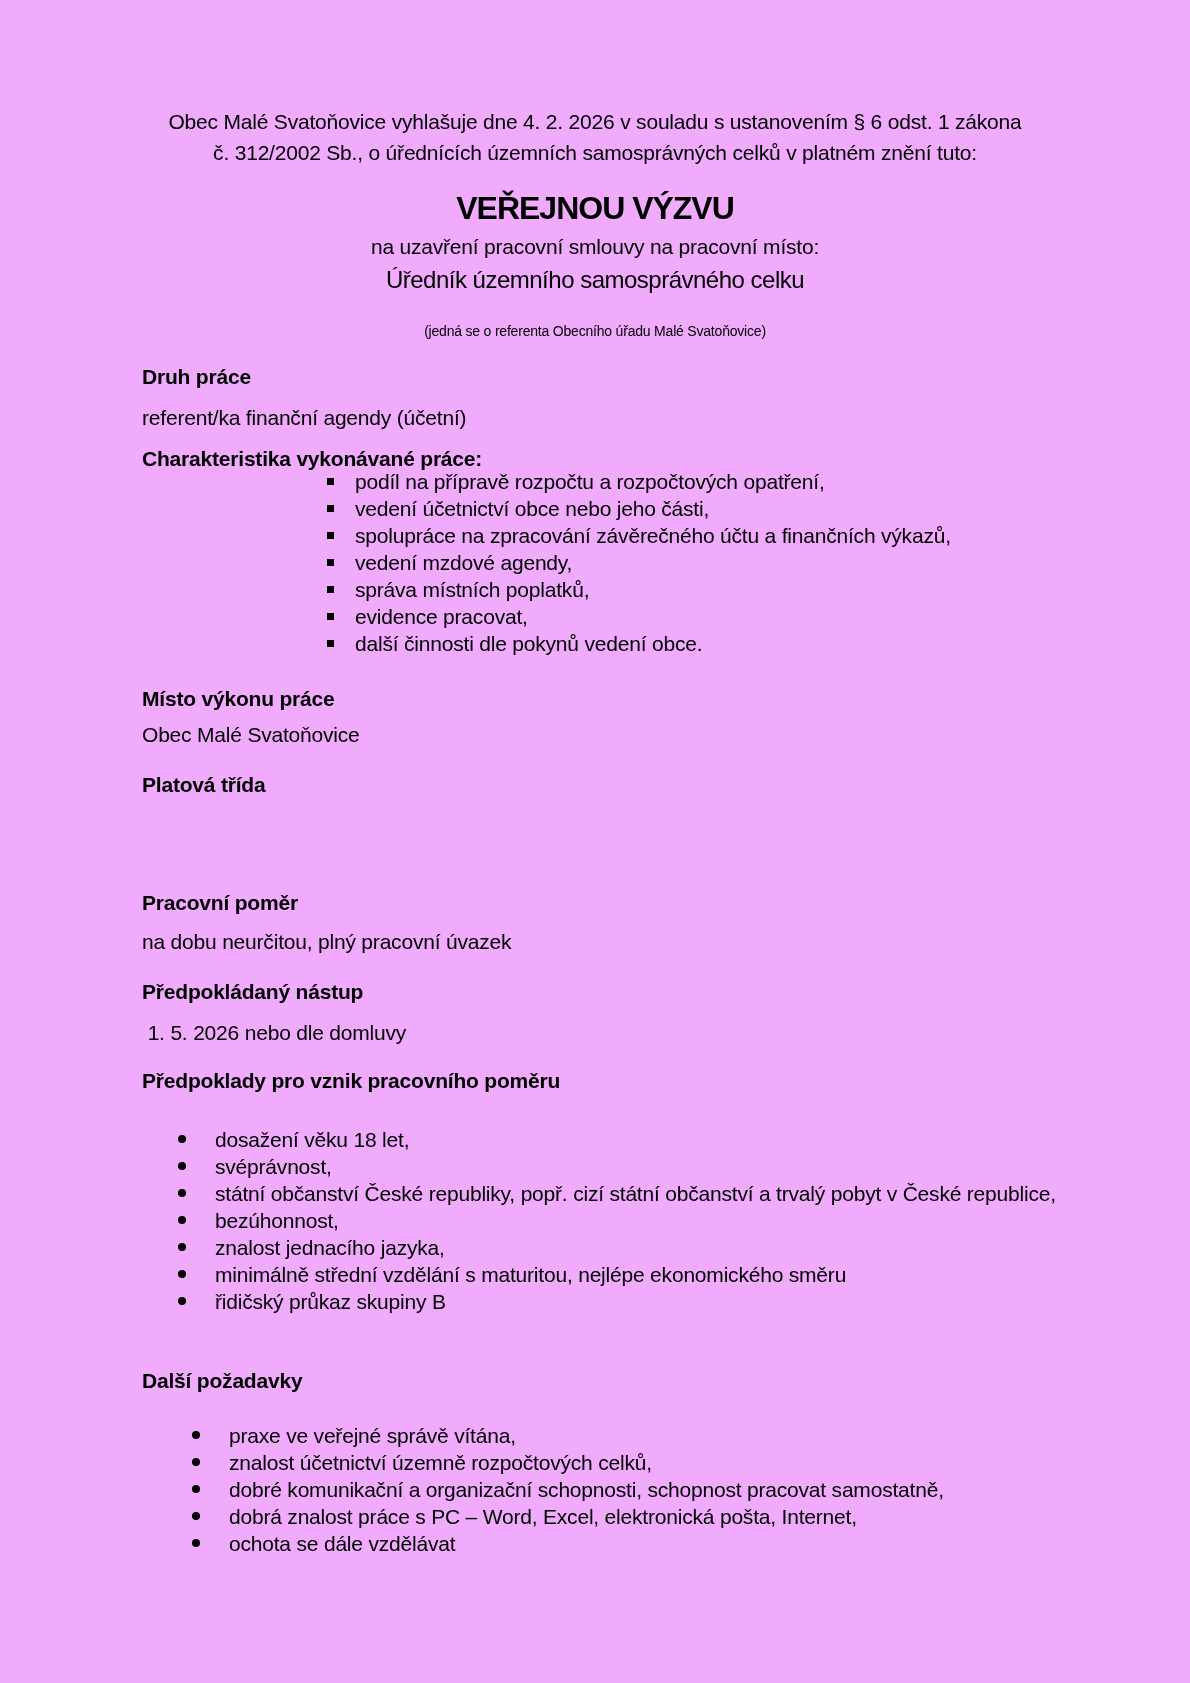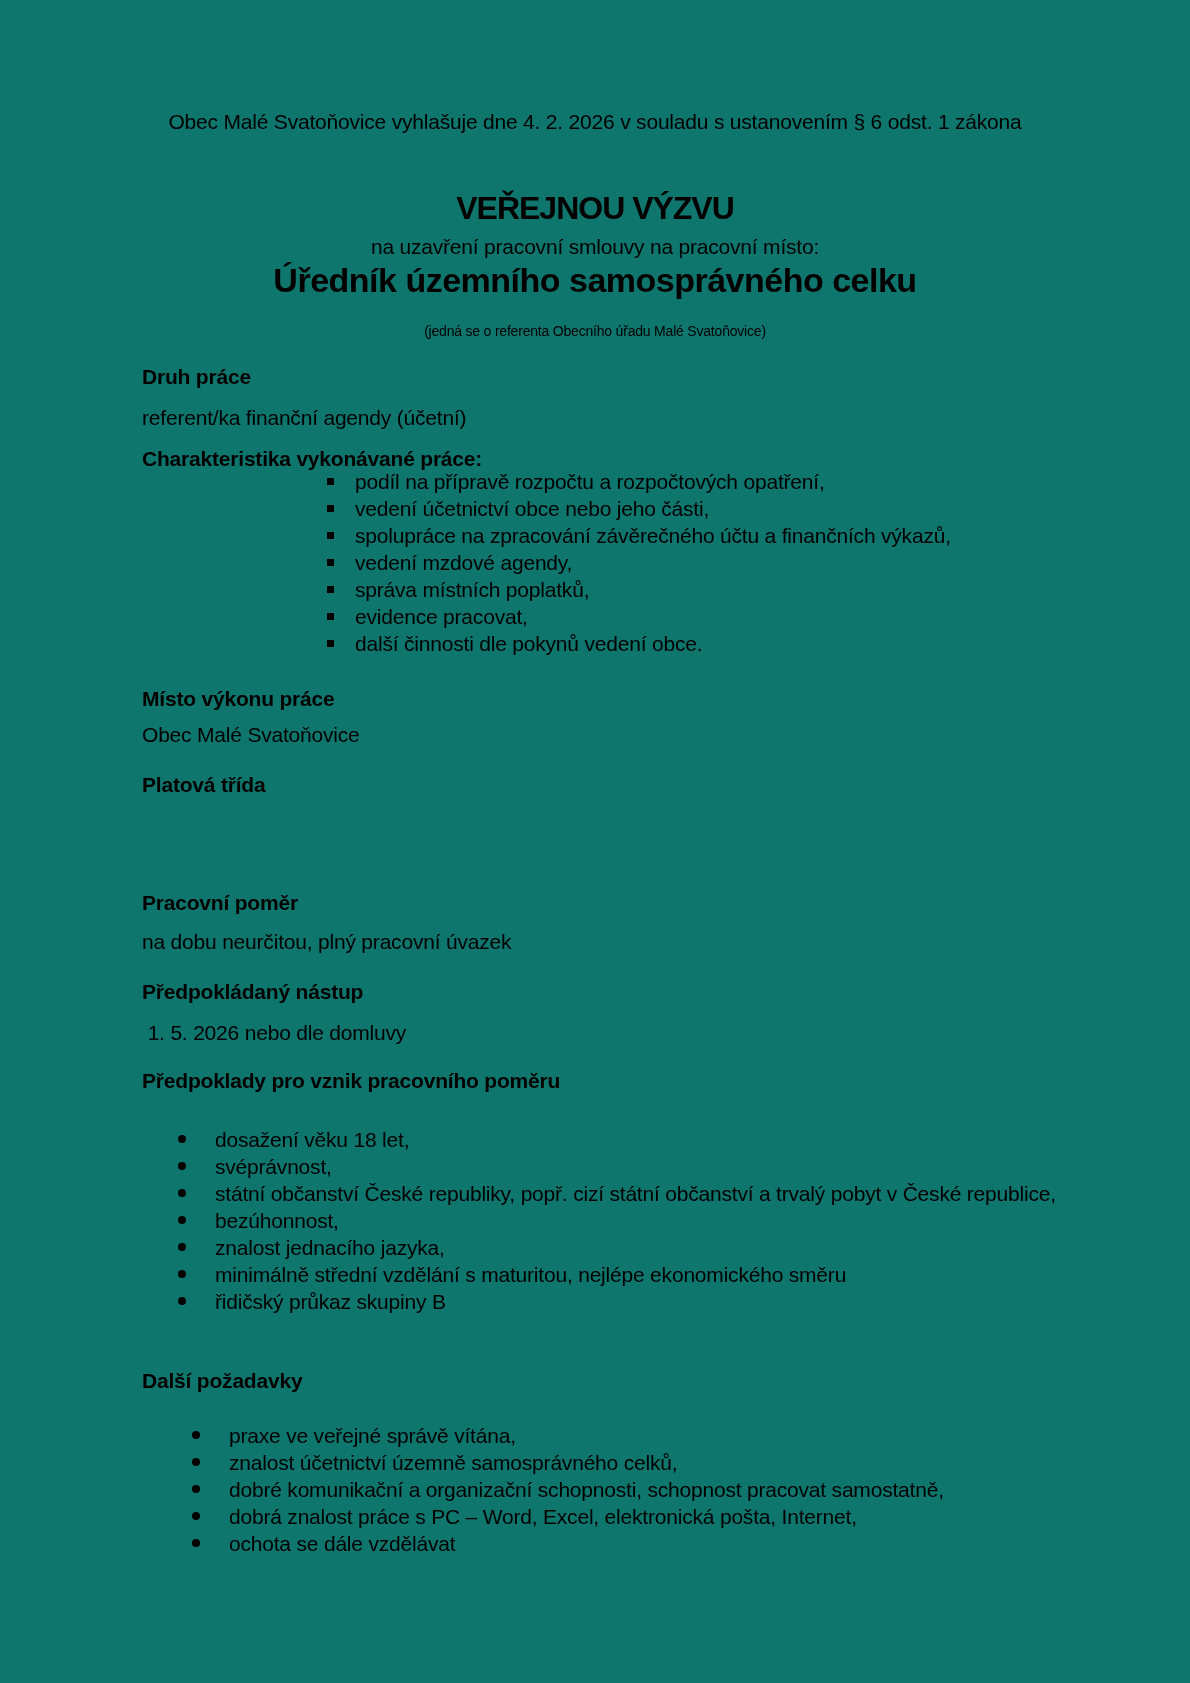--- a/index.html
+++ b/index.html
@@ -5,43 +5,43 @@
 <style>
   html, body {
     margin: 0;
     padding: 0;
     background: #ffffff;
   }
   .page {
     position: relative;
     width: 1190px;
     height: 1683px;
-    background: #0f766e;
+    background: #f0abfc;
     color: #000000;
     font-family: "Liberation Sans", sans-serif;
     font-size: 21px;
     line-height: 27px;
     letter-spacing: -0.2px;
     overflow: hidden;
   }
   .abs { position: absolute; }
   .center { left: 0; width: 1190px; text-align: center; }
   .left { left: 142px; }
   .bold { font-weight: 700; }
   .intro { line-height: 31px; }
   .doc-title {
     font-size: 32px;
     line-height: 44px;
     font-weight: 700;
     letter-spacing: -1px;
   }
   .pos-title {
-    font-size: 34px;
+    font-size: 24px;
     line-height: 34px;
-    font-weight: 700;
+    font-weight: 400;
     letter-spacing: -0.5px;
   }
   .pos-note { font-size: 14px; line-height: 26px; }
   .pre { white-space: pre-wrap; }
   ul.blist {
     list-style: none;
     margin: 0;
     padding: 0;
     position: absolute;
   }
@@ -69,20 +69,21 @@
     border-radius: 50%;
   }
 </style>
 </head>
 <body>
 
 <div class="page">
 
   <div class="abs center intro" style="top:106px;">
     <div>Obec Malé Svatoňovice vyhlašuje dne 4. 2. 2026 v souladu s ustanovením § 6 odst. 1 zákona</div>
+    <div>č. 312/2002 Sb., o úřednících územních samosprávných celků v platném znění tuto:</div>
   </div>
 
   <div class="abs center doc-title" style="top:186px;">VEŘEJNOU VÝZVU</div>
 
   <div class="abs center" style="top:233px;">na uzavření pracovní smlouvy na pracovní místo:</div>
 
   <div class="abs center pos-title" style="top:263px;">Úředník územního samosprávného celku</div>
 
   <div class="abs center pos-note" style="top:318px;">(jedná se o referenta Obecního úřadu Malé Svatoňovice)</div>
 
@@ -121,19 +122,19 @@
     <li><span class="bullet"></span><span>bezúhonnost,</span></li>
     <li><span class="bullet"></span><span>znalost jednacího jazyka,</span></li>
     <li><span class="bullet"></span><span>minimálně střední vzdělání s maturitou, nejlépe ekonomického směru</span></li>
     <li><span class="bullet"></span><span>řidičský průkaz skupiny B</span></li>
   </ul>
 
   <div class="abs left bold" style="top:1367px;">Další požadavky</div>
 
   <ul class="blist rd" style="left:192px; top:1422px;">
     <li><span class="bullet"></span><span>praxe ve veřejné správě vítána,</span></li>
-    <li><span class="bullet"></span><span>znalost účetnictví územně samosprávného celků,</span></li>
+    <li><span class="bullet"></span><span>znalost účetnictví územně rozpočtových celků,</span></li>
     <li><span class="bullet"></span><span>dobré komunikační a organizační schopnosti, schopnost pracovat samostatně,</span></li>
     <li><span class="bullet"></span><span>dobrá znalost práce s PC – Word, Excel, elektronická pošta, Internet,</span></li>
     <li><span class="bullet"></span><span>ochota se dále vzdělávat</span></li>
   </ul>
 
 </div>
 
 </body></html>

